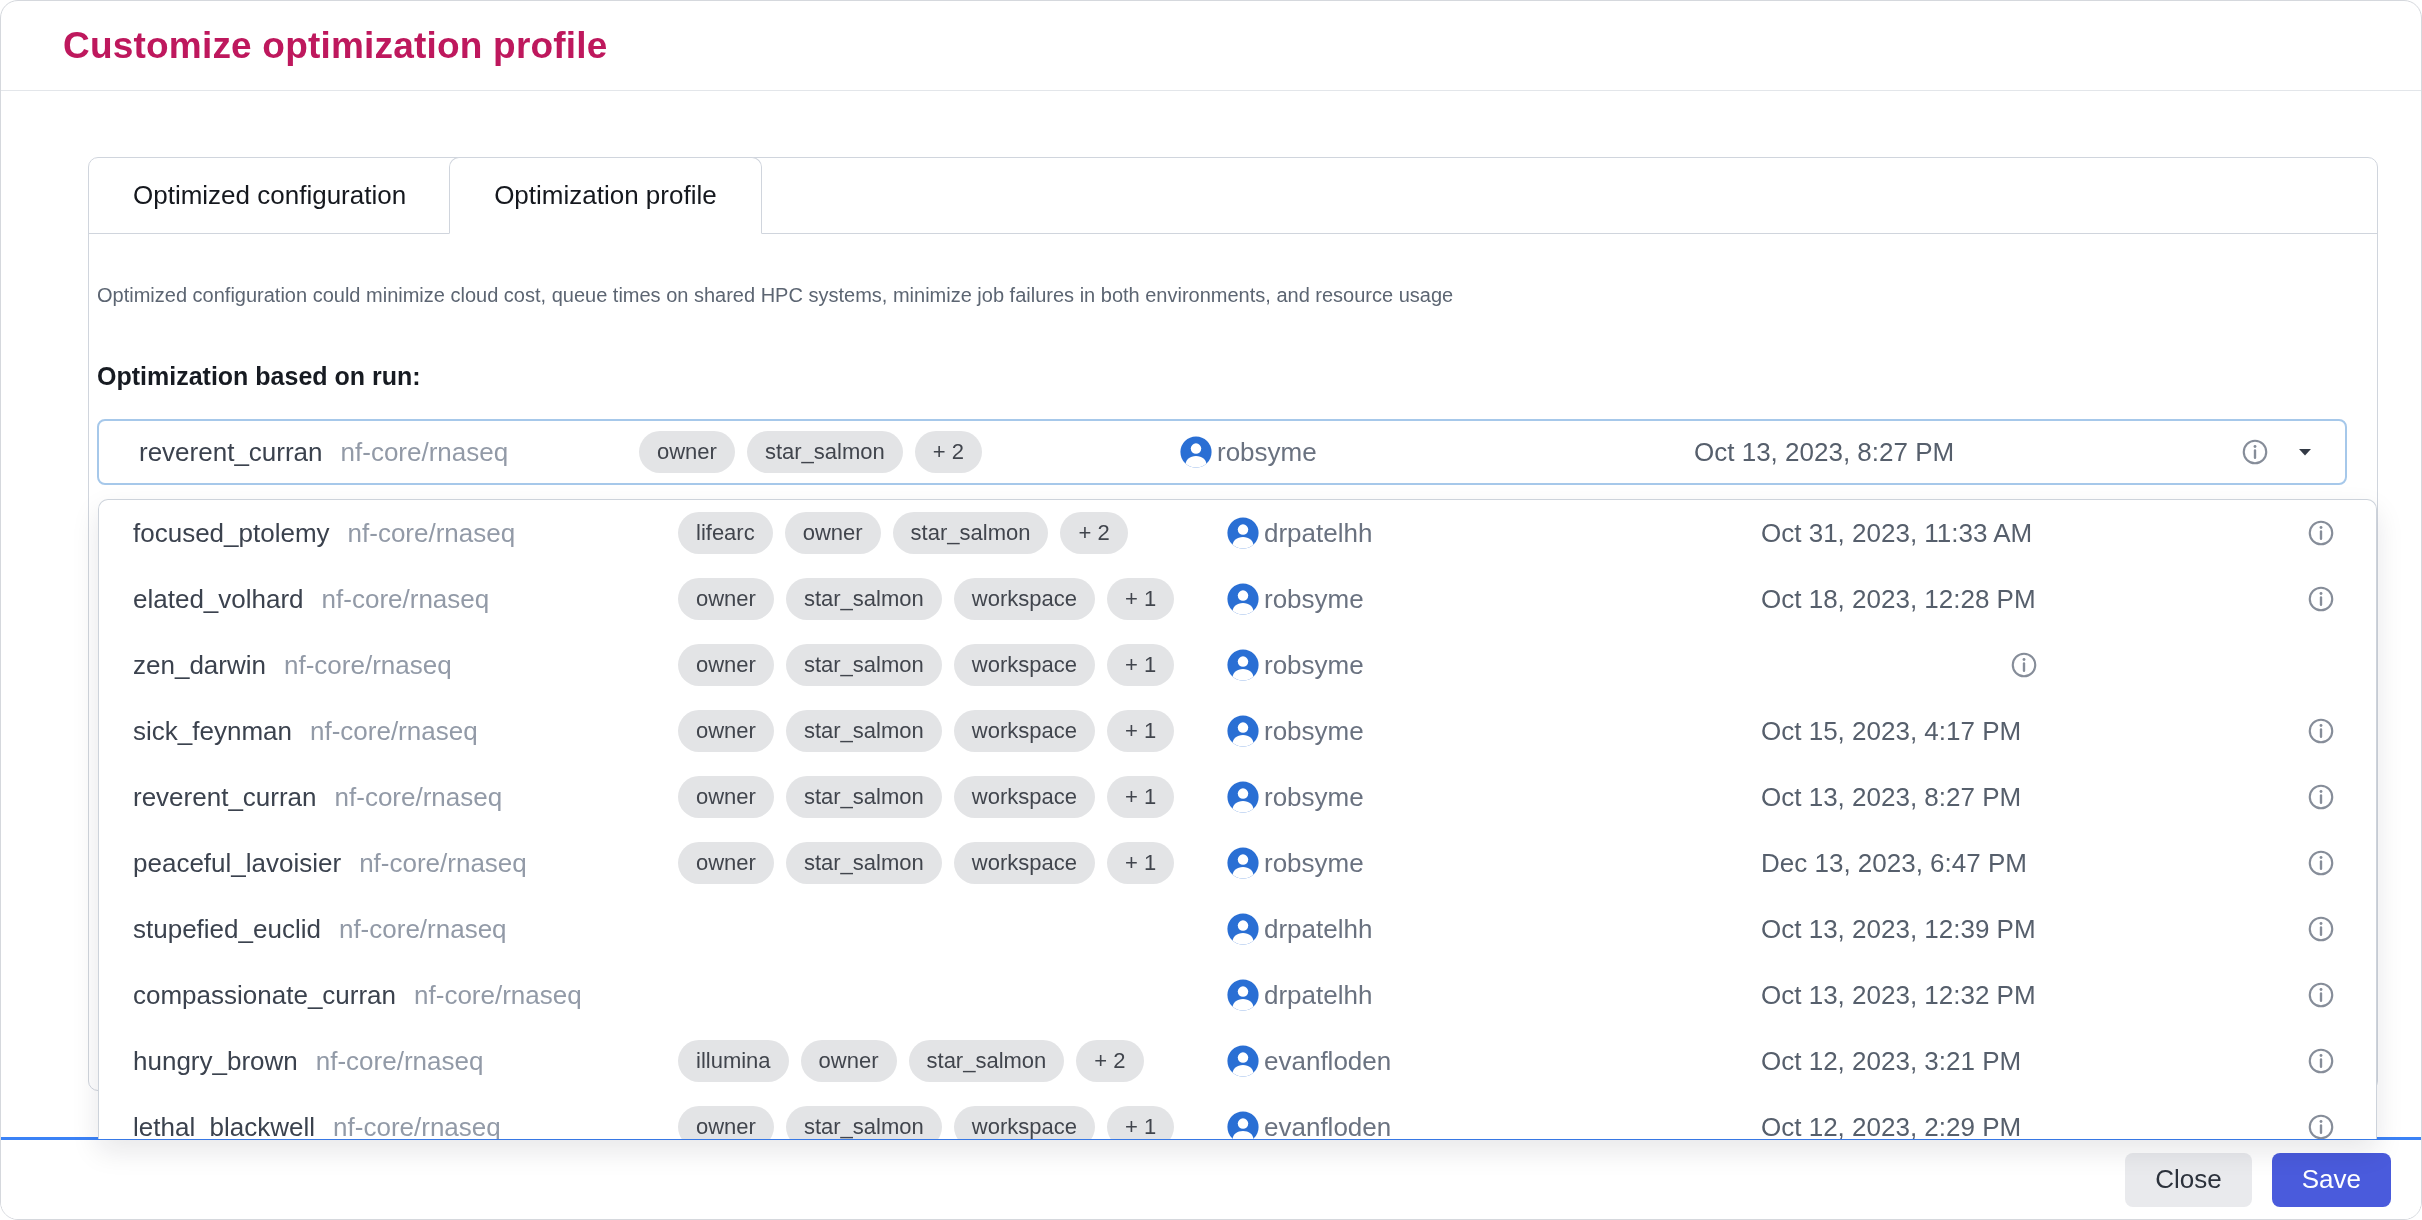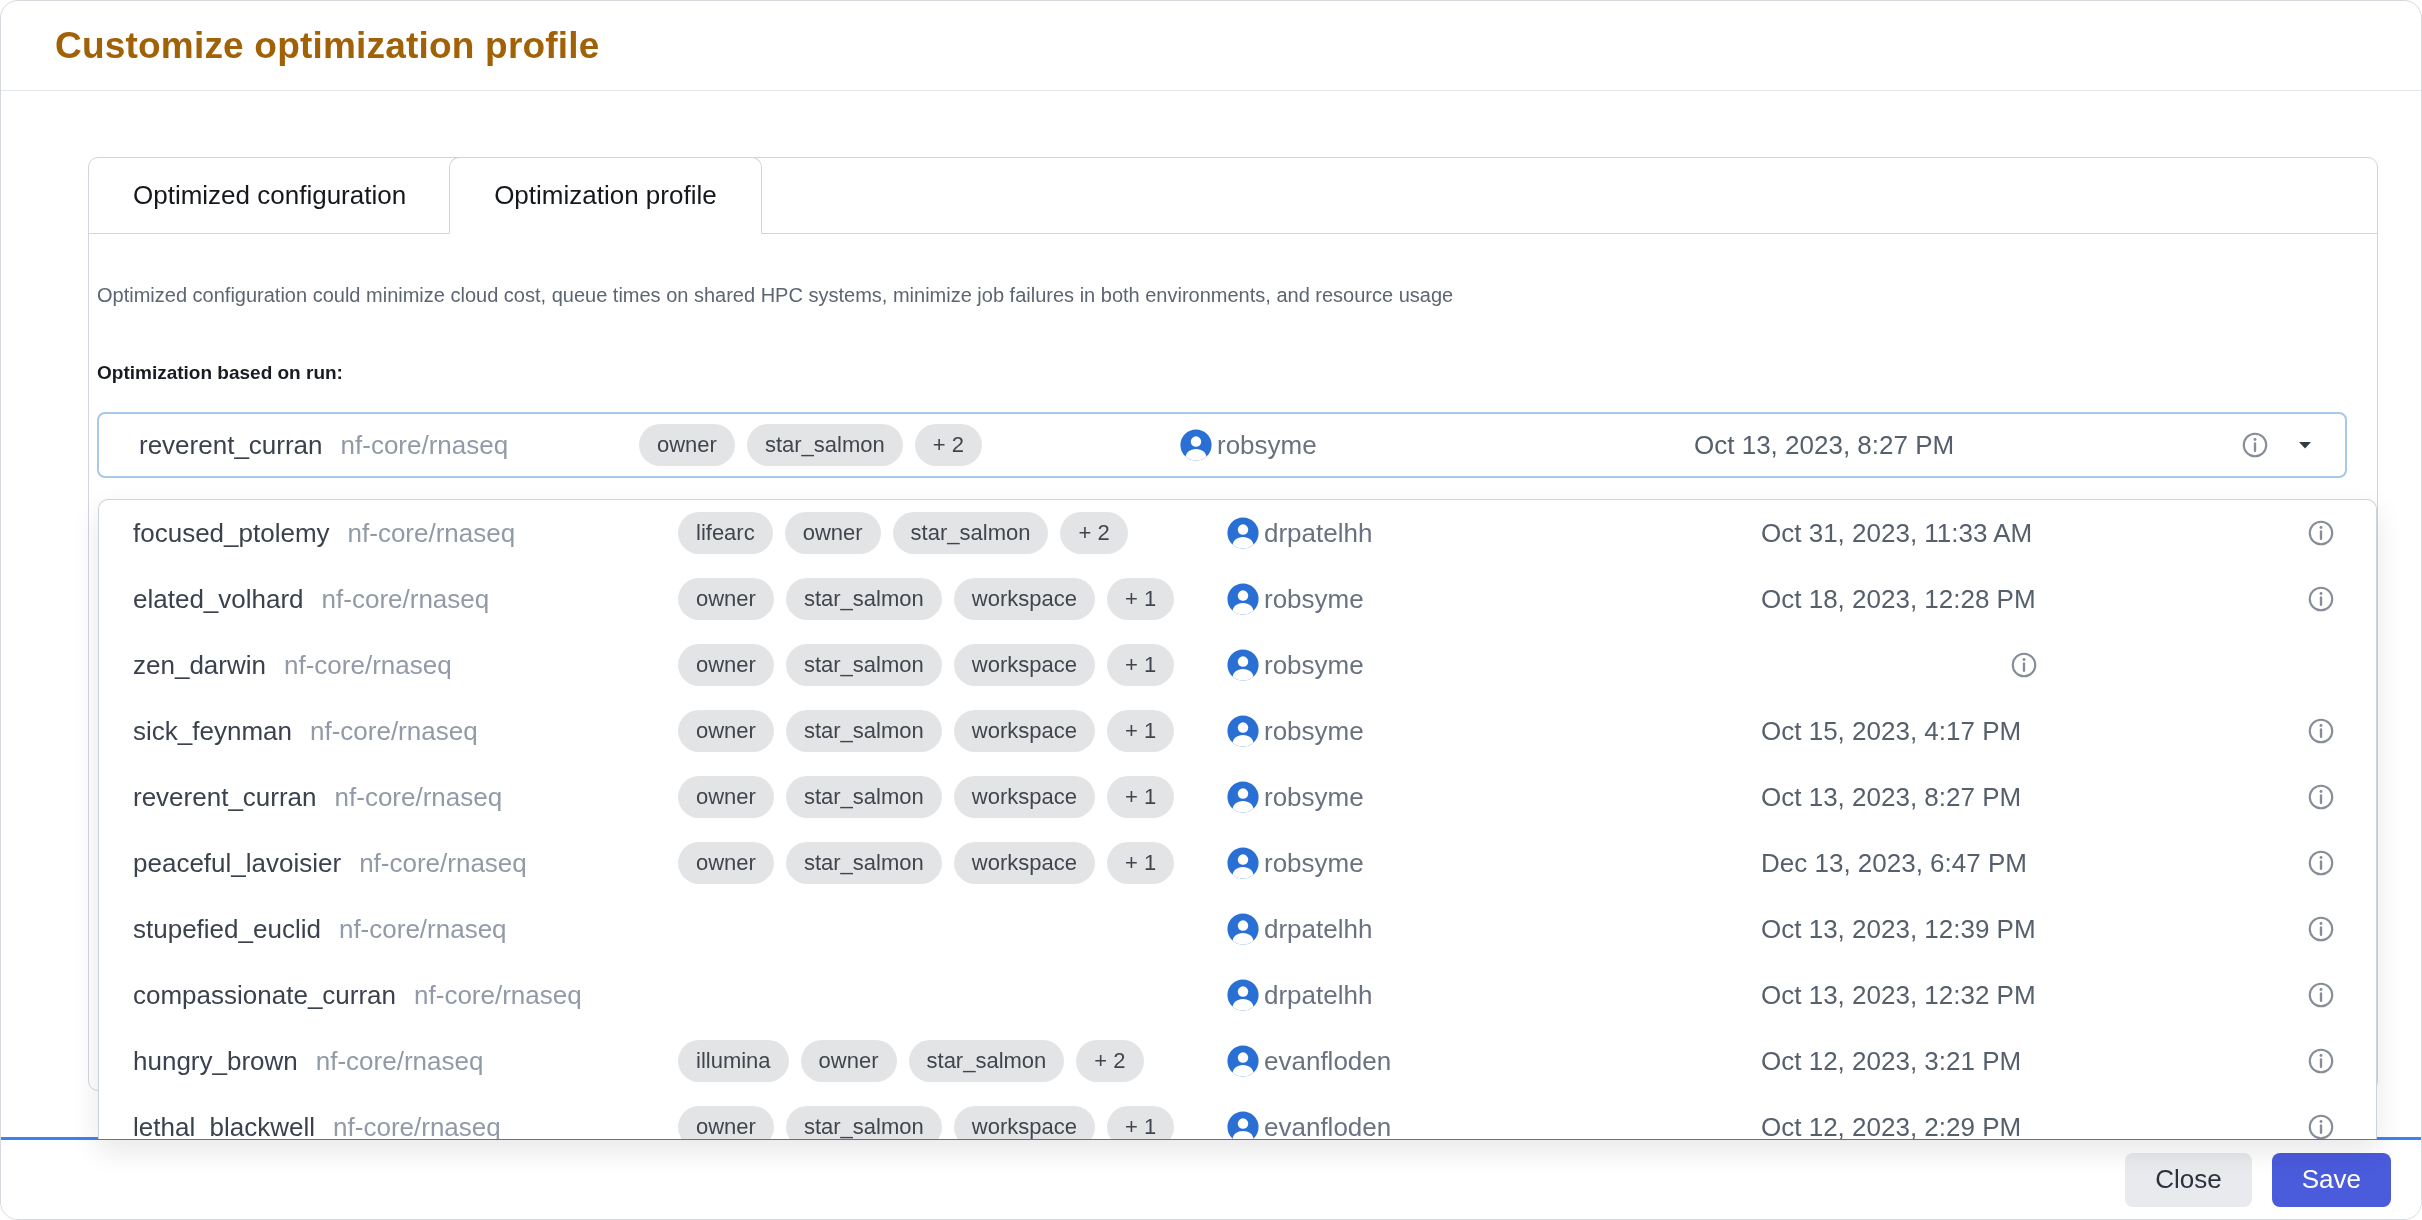--- a/index.html
+++ b/index.html
@@ -19,41 +19,41 @@
   .modal{
     position:relative;width:2422px;height:1220px;
     background:#fff;border:1px solid #d5d8dd;border-radius:18px;
     overflow:hidden;
   }
   .modal-header{
     height:90px;display:flex;align-items:center;
     padding:0 50px;border-bottom:1px solid #e3e6ea;
   }
   .modal-header h1{
-    margin:4px;font-size:37px;font-weight:700;color:#a16207;letter-spacing:.2px;
+    margin:12px;font-size:37px;font-weight:700;color:#be185d;letter-spacing:.2px;
   }
   .card{
     margin:66px 43px 0 87px;height:934px;
     background:#fff;border:1px solid var(--card-border);border-radius:10px;
   }
   .tabs{
     display:flex;height:76px;border-bottom:1px solid var(--card-border);
   }
   .tab{
     display:flex;align-items:center;padding:0 44px;
     font-size:26px;color:#15181e;cursor:pointer;white-space:nowrap;
   }
   .tab.active{
     border:1px solid var(--card-border);border-bottom:1px solid #fff;
     margin:-1px 0 -1px -1px;background:#fff;
     border-top-left-radius:10px;border-top-right-radius:10px;
   }
   .card-body{padding:0 8px;}
   .desc{margin:44px 0 15px;color:#5c6572;font-size:20px;line-height:34px;}
-  .run-label{margin:50px 0 0;font-size:19px;font-weight:700;color:#171b22;}
+  .run-label{margin:50px 0 0;font-size:25px;font-weight:700;color:#171b22;}
   .run-select{
     margin:28px 22px 0 0;height:66px;background:#fff;
     border:2px solid var(--select-border);border-radius:8px;
     display:grid;grid-template-columns:500px 540px 515px 1fr 56px 44px;
     align-items:center;padding:0 18px 0 40px;cursor:pointer;
   }
   .cell{display:flex;align-items:center;min-width:0;}
   .name-cell{gap:18px;}
   .run-name{color:#3b424e;white-space:nowrap;}
   .run-pipe{color:#929aa7;white-space:nowrap;}

